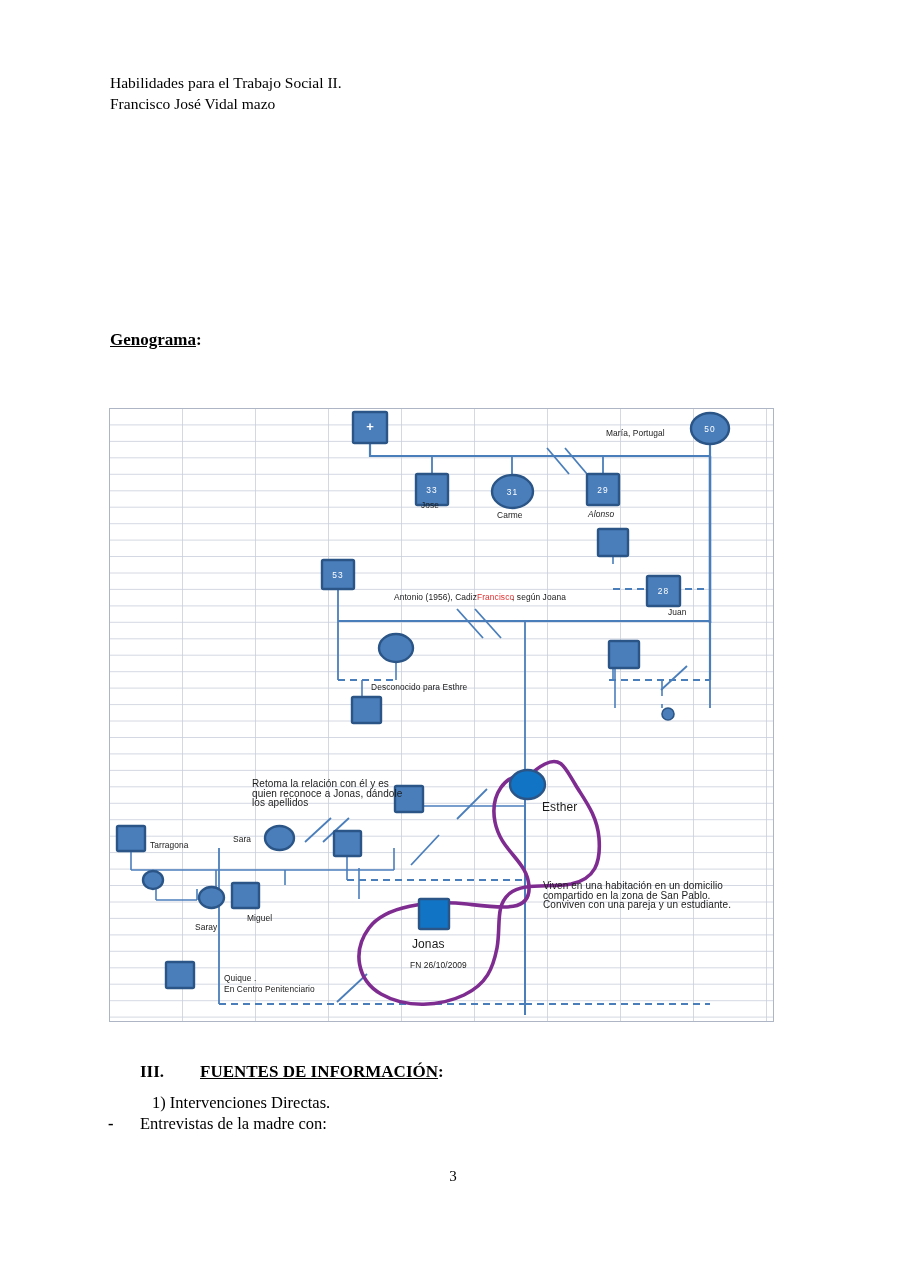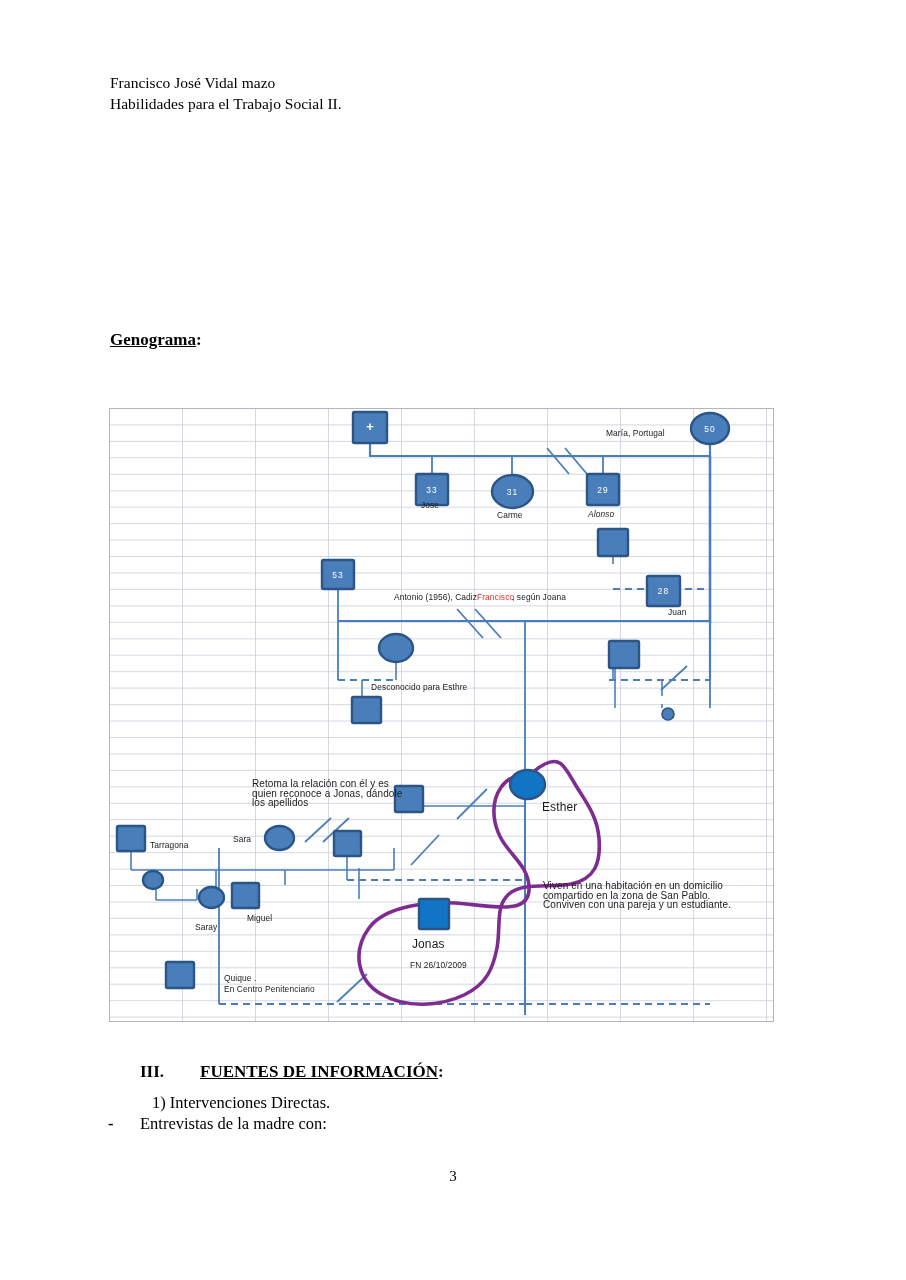--- a/index.html
+++ b/index.html
@@ -42,22 +42,22 @@
   .lbl.s8{font-size:8.4px;line-height:10.5px;}
   .lbl.s11{font-size:12px;}
   .lbl.red{color:#E03030;}
 </style>
 </head>
 <body>
 
 <div class="page">
 
   <div class="hdr">
+    <div>Habilidades para el Trabajo Social II.</div>
     <div>Francisco José Vidal mazo</div>
-    <div>Habilidades para el Trabajo Social II.</div>
   </div>
 
   <div class="genograma"><span class="u">Genograma</span><span>:</span></div>
 
   <div class="geno-wrap">
     <svg class="geno-svg" id="geno" width="665" height="614" viewBox="0 0 665 614">
         <g>
           <line x1="0" y1="0.5" x2="665" y2="0.5" stroke="#C9CEDA" stroke-width="0.8"></line>
           <line x1="0" y1="16.9" x2="665" y2="16.9" stroke="#C9CEDA" stroke-width="0.8"></line>
           <line x1="0" y1="33.4" x2="665" y2="33.4" stroke="#C9CEDA" stroke-width="0.8"></line>

